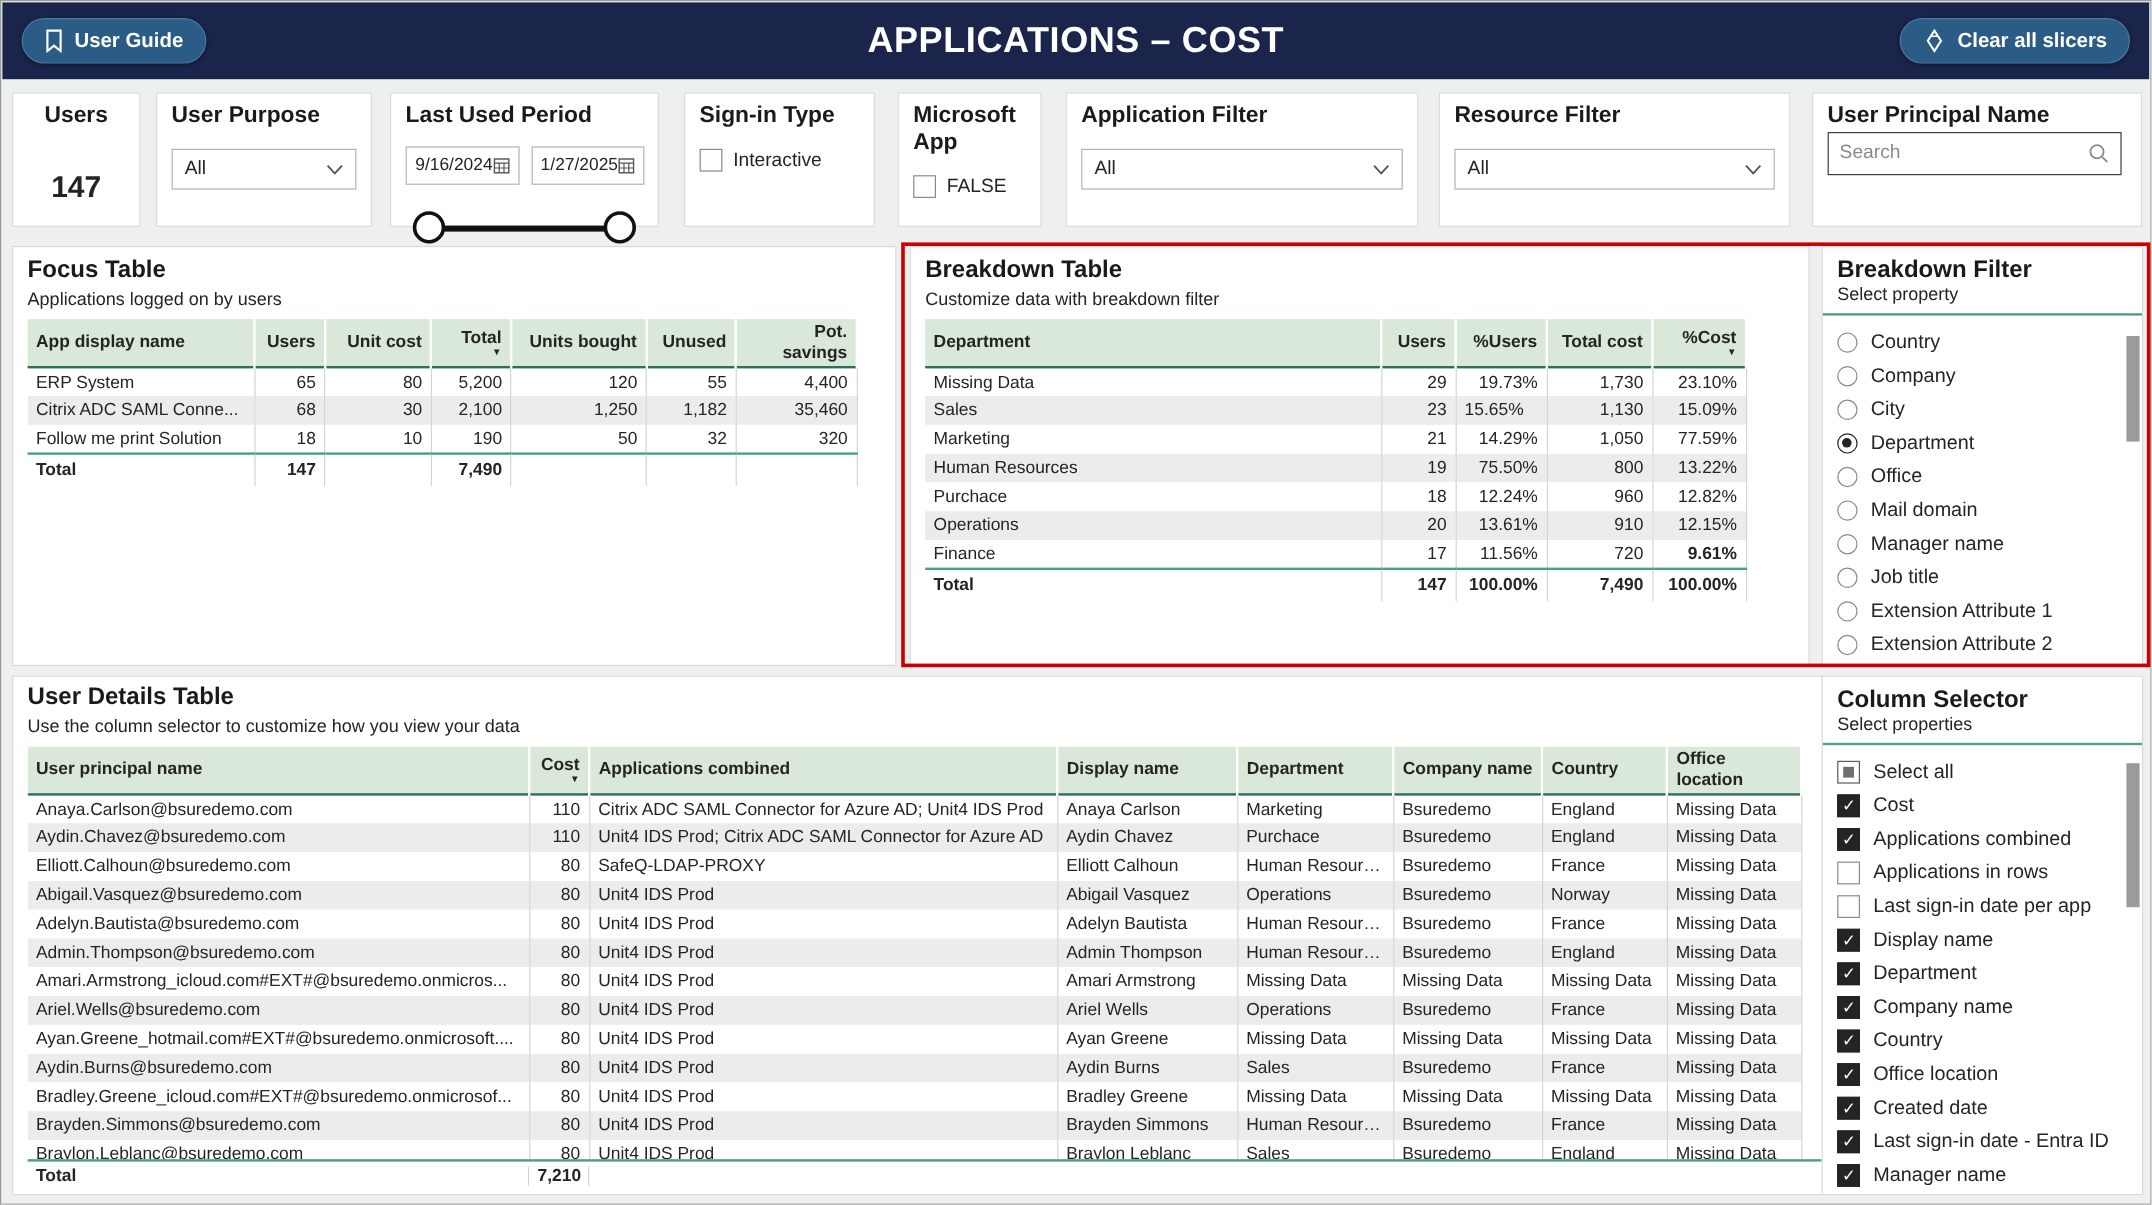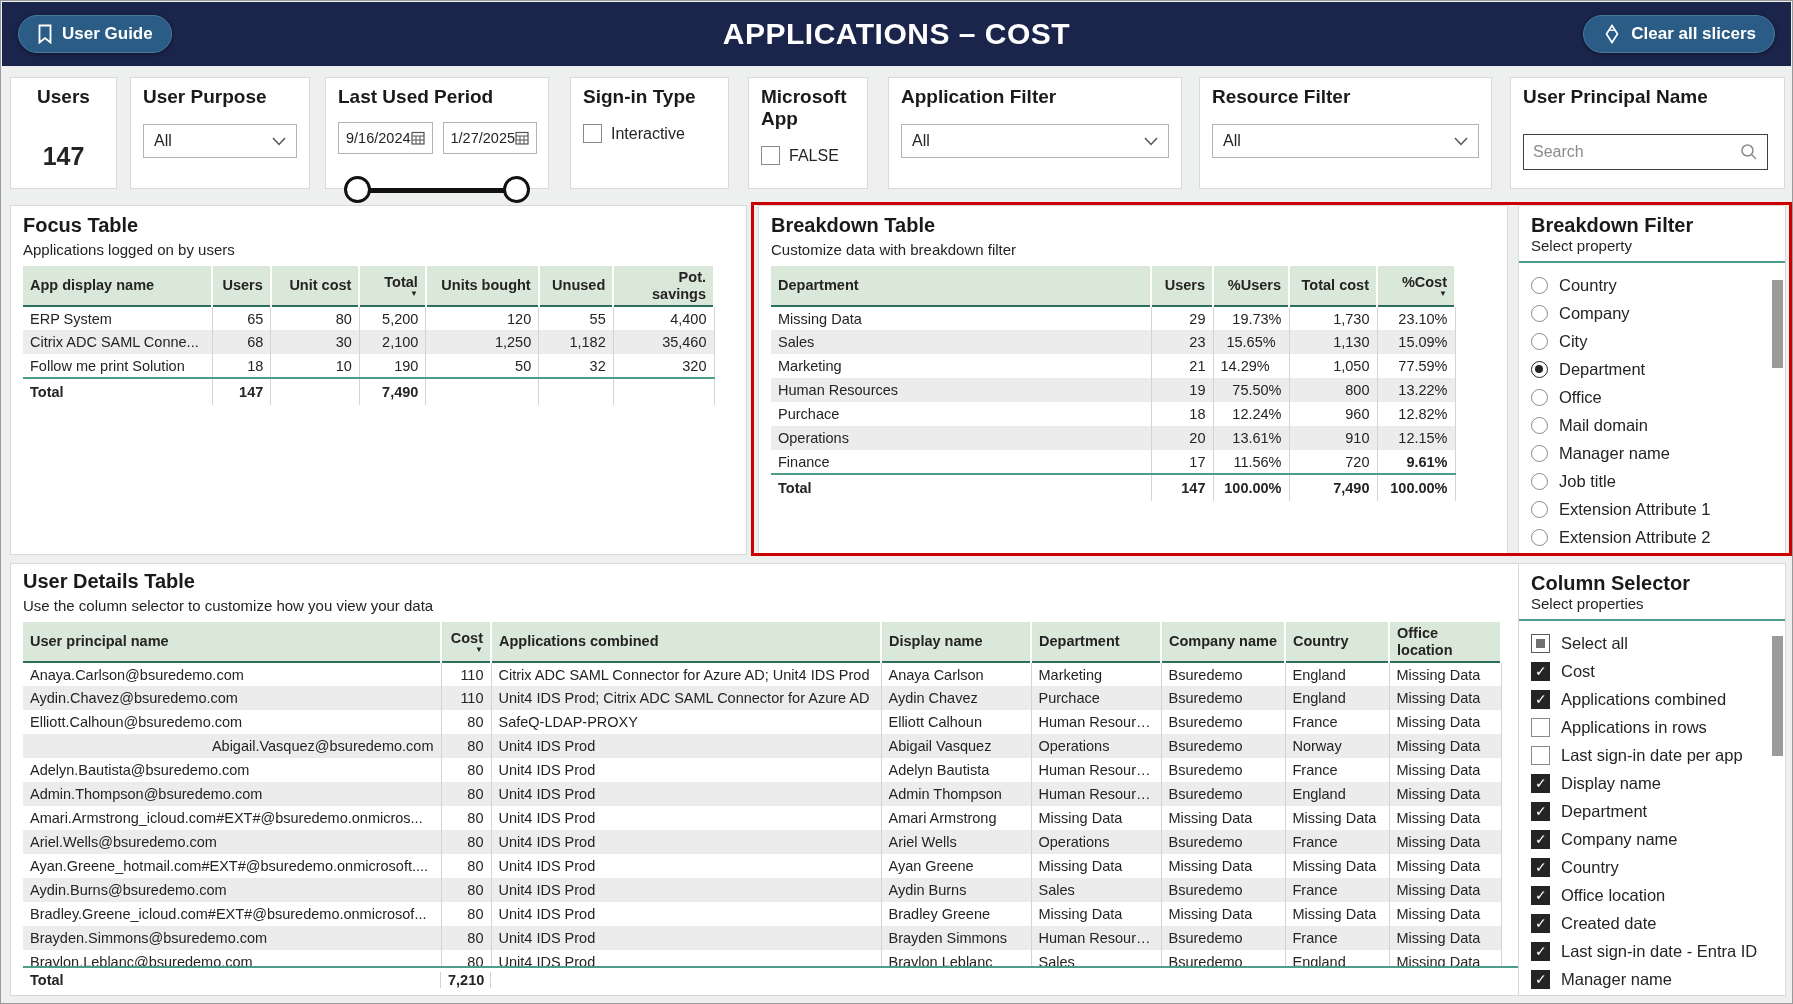--- a/index.html
+++ b/index.html
@@ -60,21 +60,21 @@
   .slider .handle.left { left:0; } .slider .handle.right { right:0; }
   .check-row { display:flex; align-items:center; gap:9px; margin-top:16px; font-size:16px; }
   .cbx {
     width:19px; height:19px; flex:0 0 auto; background:#fff;
     border:1px solid #8a8a8a; position:relative; display:inline-block;
   }
   .cbx.checked { background:#252423; border-color:#252423; }
   .cbx.checked::after { content:"✓"; position:absolute; left:3px; top:0px; color:#fff; font-size:14px; font-weight:700; }
   .cbx.partial { border-color:#5a5a5a; }
   .cbx.partial::after { content:""; position:absolute; left:4px; top:4px; right:4px; bottom:4px; background:#6f6f6f; }
-  .search-wrap { display:flex; align-items:center; gap:12px; margin-top:26px; }
+  .search-wrap { display:flex; align-items:center; gap:12px; margin-top:2px; }
   .search-box {
     flex:1; height:36px; border:1.5px solid #3f3f3f; display:flex; align-items:center; padding:0 9px; background:#fff;
   }
   .search-box input {
     border:none; outline:none; flex:1; font-size:16px; color:#333;
     font-family:inherit; background:transparent;
   }
   .search-box input::placeholder { color:#8b8b8b; }
 
   
@@ -311,28 +311,28 @@
             <tr>
               <td style="text-align: left;">Missing Data</td>
               <td style="text-align: right;">29</td>
               <td style="text-align: right;">19.73%</td>
               <td style="text-align: right;">1,730</td>
               <td style="text-align: right;">23.10%</td>
             </tr>
             <tr>
               <td style="text-align: left;">Sales</td>
               <td style="text-align: right;">23</td>
-              <td style="text-align: center;">15.65%</td>
+              <td style="text-align: left;">15.65%</td>
               <td style="text-align: right;">1,130</td>
               <td style="text-align: right;">15.09%</td>
             </tr>
             <tr>
               <td style="text-align: left;">Marketing</td>
               <td style="text-align: right;">21</td>
-              <td style="text-align: left;">14.29%</td>
+              <td style="text-align: right;">14.29%</td>
               <td style="text-align: right;">1,050</td>
               <td style="text-align: right;">77.59%</td>
             </tr>
             <tr>
               <td style="text-align: left;">Human Resources</td>
               <td style="text-align: right;">19</td>
               <td style="text-align: right;">75.50%</td>
               <td style="text-align: right;">800</td>
               <td style="text-align: right;">13.22%</td>
             </tr>
@@ -465,21 +465,21 @@
               <td style="text-align: left;">Elliott.Calhoun@bsuredemo.com</td>
               <td style="text-align: right;">80</td>
               <td style="text-align: left;">SafeQ-LDAP-PROXY</td>
               <td style="text-align: left;">Elliott Calhoun</td>
               <td style="text-align: left;">Human Resources</td>
               <td style="text-align: left;">Bsuredemo</td>
               <td style="text-align: left;">France</td>
               <td style="text-align: left;">Missing Data</td>
             </tr>
             <tr>
-              <td style="text-align: right;">Abigail.Vasquez@bsuredemo.com</td>
+              <td style="text-align: left;">Abigail.Vasquez@bsuredemo.com</td>
               <td style="text-align: right;">80</td>
               <td style="text-align: left;">Unit4 IDS Prod</td>
               <td style="text-align: left;">Abigail Vasquez</td>
               <td style="text-align: left;">Operations</td>
               <td style="text-align: left;">Bsuredemo</td>
               <td style="text-align: left;">Norway</td>
               <td style="text-align: left;">Missing Data</td>
             </tr>
             <tr>
               <td style="text-align: left;">Adelyn.Bautista@bsuredemo.com</td>

